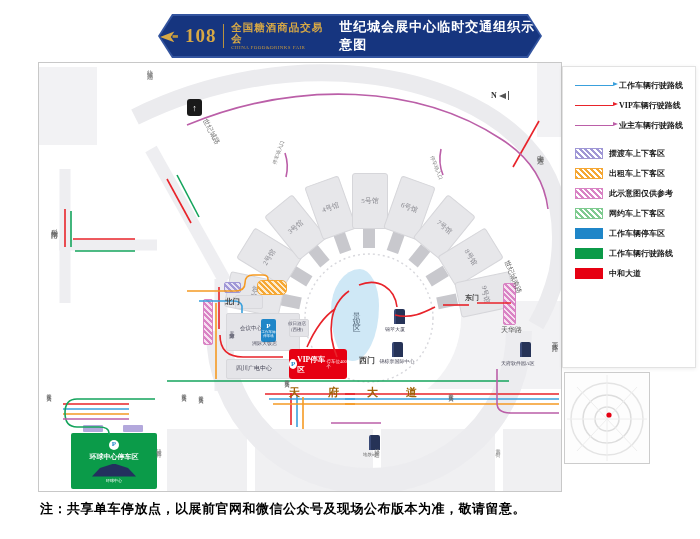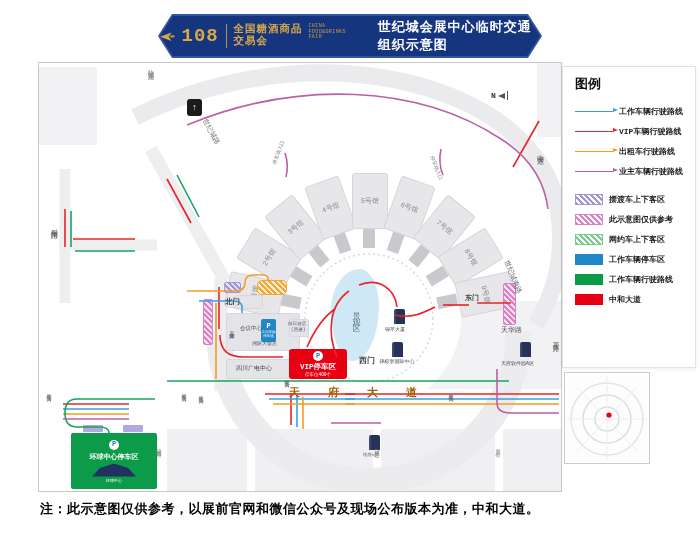--- a/index.html
+++ b/index.html
@@ -1,28 +1,28 @@
 <!DOCTYPE html>
 <html><head>
 <meta charset="utf-8">
 <style>
   html,body{margin:0;padding:0;background:#fff;}
   .page{position:relative;width:700px;height:539px;background:#fff;overflow:hidden;
-        font-family:Liberation Mono, monospace;}
+        font-family:Liberation Serif, serif;}
   
   .banner-out{position:absolute;left:158px;top:14px;width:384px;height:44px;
     background:#33549f;clip-path:polygon(14px 0,calc(100% - 14px) 0,100% 50%,calc(100% - 14px) 100%,14px 100%,0 50%);
     filter:drop-shadow(0 3px 3px rgba(0,0,0,.25));}
   .banner-in{position:absolute;left:2px;top:2px;right:2px;bottom:2px;background:#16357f;
     clip-path:polygon(13px 0,calc(100% - 13px) 0,100% 50%,calc(100% - 13px) 100%,13px 100%,0 50%);
     display:flex;align-items:center;justify-content:center;gap:7px;}
   .logo-mark{width:20px;height:12px;}
   .num108{color:#d7a845;font-size:19px;font-weight:bold;letter-spacing:1px;}
   .gold-div{width:1px;height:24px;background:#b9933e;}
-  .fair-col{display:flex;flex-direction:row;line-height:1.1;}
+  .fair-col{display:flex;flex-direction:column;line-height:1.1;}
   .fair-cn{color:#d7a845;font-size:10.5px;font-weight:bold;letter-spacing:1px;}
   .fair-en{color:#c79a3f;font-size:5px;letter-spacing:.4px;}
   .banner-title{color:#fff;font-size:13px;font-weight:bold;letter-spacing:1px;margin-left:8px;}
   
   .map{position:absolute;left:38px;top:62px;width:522px;height:428px;background:#fff;
        border:1px solid #c8c8c8;overflow:hidden;}
   .map svg{position:absolute;left:0;top:0;}
   .lbl{position:absolute;color:#444;white-space:nowrap;}
   .v{writing-mode:vertical-rl;text-orientation:upright;letter-spacing:1px;}
   .blk{position:absolute;background:#e4e4e8;border:1px solid #d8d8dc;border-radius:2px;}
@@ -39,21 +39,21 @@
         background:#e7e7ea;border:1px solid #d6d6da;border-radius:3px;
         display:flex;align-items:center;justify-content:center;}
   .hall span{font-size:7px;color:#87878e;}
   .stub{position:absolute;left:0;top:0;width:12px;height:20px;margin:-10px 0 0 -6px;
         transform:rotate(var(--a)) translateY(-80px);background:#c8c8cd;}
   .garden{position:absolute;left:292px;top:206px;width:48px;height:92px;background:#cfe8f6;
           border-radius:60% 40% 55% 45% / 45% 40% 60% 55%;
           display:flex;align-items:center;justify-content:center;}
   .garden span{writing-mode:vertical-rl;text-orientation:upright;font-size:8px;color:#5d7283;letter-spacing:6px;}
   .vipbox{position:absolute;left:250px;top:286px;width:58px;height:30px;background:#e60012;border-radius:3px;
-          display:flex;flex-direction:column;align-items:center;justify-content:center;color:#fff;text-align:center;}
+          display:flex;flex-direction:row;align-items:center;justify-content:center;color:#fff;}
   .pbadge{width:10px;height:10px;border-radius:50%;background:#fff;color:#1f86c8;font-size:7px;font-weight:bold;
           display:flex;align-items:center;justify-content:center;line-height:1;}
   .vipbox .t1{font-size:7.5px;font-weight:bold;margin-top:1px;}
   .vipbox .t2{font-size:4.5px;}
   .worksign{position:absolute;left:222px;top:256px;width:15px;height:23px;background:#1f86c8;border-radius:2px;
             display:flex;flex-direction:column;align-items:center;justify-content:center;color:#fff;}
   .worksign .p{font-size:7px;font-weight:bold;line-height:1;}
   .worksign .s{font-size:3.5px;line-height:1.2;text-align:center;}
   .globalbox{position:absolute;left:32px;top:370px;width:86px;height:56px;background:#0b9b49;border-radius:2px;
              display:flex;flex-direction:column;align-items:center;justify-content:center;color:#fff;gap:2px;}
@@ -316,41 +316,40 @@
     <div class="lbl" style="left:249px;top:258px;font-size:4.5px;color:#556;">假日酒店</div>
     <div class="lbl" style="left:252px;top:264px;font-size:4.5px;color:#556;">(西楼)</div>
     <div class="lbl" style="left:197px;top:301px;font-size:6px;color:#445;">四川广电中心</div>
     <div class="lbl" style="left:346px;top:263px;font-size:5px;color:#445;">锦萃大厦</div>
     <div class="lbl" style="left:338px;top:296px;font-size:5px;color:#445;width:40px;white-space:normal;text-align:center;line-height:1.2;">锦棕泉国际中心</div>
     <div class="lbl" style="left:462px;top:297px;font-size:5px;color:#445;">天府软件园A区</div>
     <div class="lbl" style="left:324px;top:389px;font-size:4.5px;color:#666;">地铁站</div>
   </div>
 
   <div class="legend">
-    <div class="lg-title">图例</div>
     <div class="lg-row">
         <span class="lar" style="--c:#3aa0dc"></span>
         <span>工作车辆行驶路线</span>
       </div>
     <div class="lg-row">
         <span class="lar" style="--c:#e8232a"></span>
         <span>VIP车辆行驶路线</span>
       </div>
     <div class="lg-row">
-        <span class="lar" style="--c:#f59a23"></span>
-        <span>出租车行驶路线</span>
-      </div>
-    <div class="lg-row">
         <span class="lar" style="--c:#bb5fa8"></span>
         <span>业主车辆行驶路线</span>
       </div>
     <div style="height:8px;"></div>
     <div class="lg-row">
         <span class="lsw hatch" style="--c:#9f97d6"></span>
         <span>摆渡车上下客区</span>
+      </div>
+    <div class="lg-row">
+        <span class="lsw hatch" style="--c:#f5a733"></span>
+        <span>出租车上下客区</span>
       </div>
     <div class="lg-row">
         <span class="lsw hatch" style="--c:#d983c4"></span>
         <span>此示意图仅供参考</span>
       </div>
     <div class="lg-row">
         <span class="lsw hatch" style="--c:#7ecb8f"></span>
         <span>网约车上下客区</span>
       </div>
     <div class="lg-row">
@@ -370,15 +369,15 @@
   <div class="inset">
     <svg width="84" height="90">
       <circle cx="42" cy="46" r="12" fill="none" stroke="#ddd" stroke-width="1.5"></circle>
       <circle cx="42" cy="46" r="24" fill="none" stroke="#ddd" stroke-width="1.5"></circle>
       <circle cx="42" cy="46" r="36" fill="none" stroke="#e4e4e4" stroke-width="1.5"></circle>
       <path d="M42,2 V88 M2,46 H82 M12,14 L72,78 M72,14 L12,78" stroke="#eee" stroke-width="1" fill="none"></path>
       <circle cx="44" cy="42" r="2.6" fill="#e60012"></circle>
     </svg>
   </div>
 
-  <div class="note">注：此示意图仅供参考，以展前官网和微信公众号及现场公布版本为准，中和大道。</div>
+  <div class="note">注：共享单车停放点，以展前官网和微信公众号及现场公布版本为准，敬请留意。</div>
 
 </div>
 
 </body></html>

